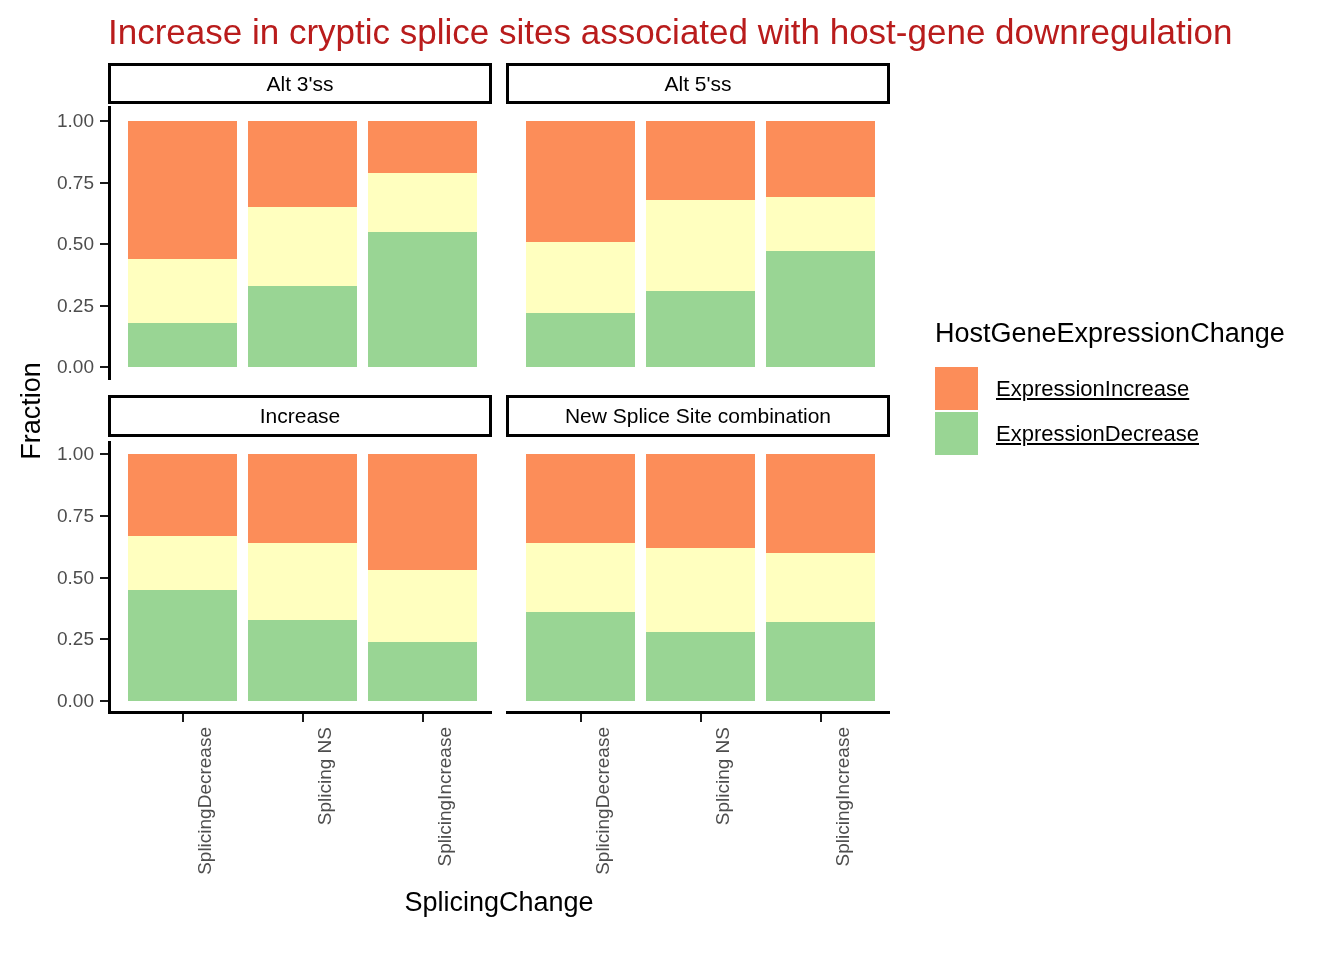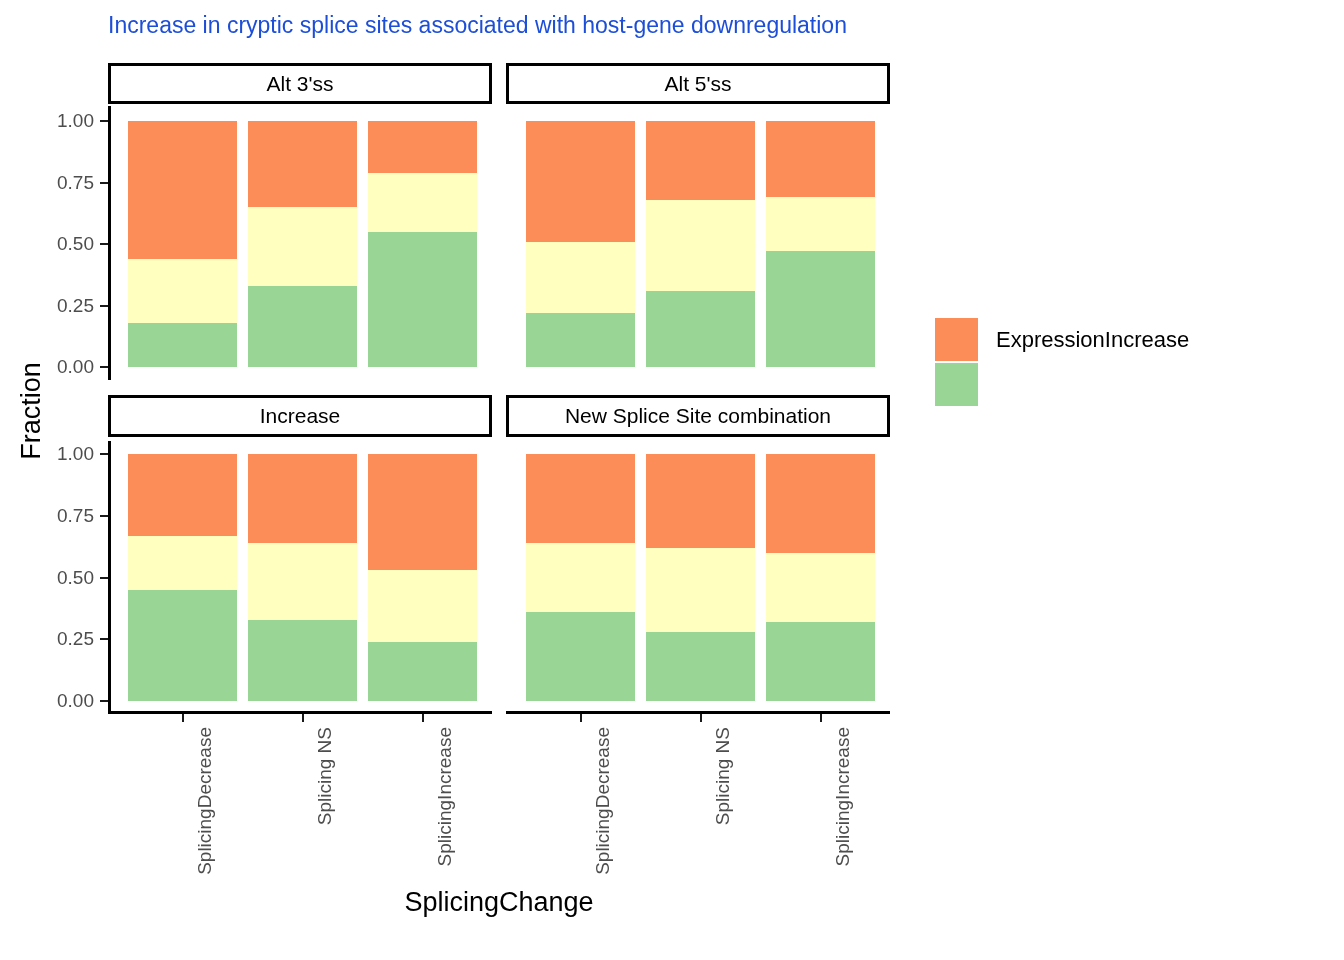--- a/index.html
+++ b/index.html
@@ -8,22 +8,22 @@
     width: 1344px;
     height: 960px;
     background: #ffffff;
     font-family: "Liberation Sans", sans-serif;
     overflow: hidden;
   }
   .chart-title {
     position: absolute;
     left: 108px;
     top: 12px;
-    font-size: 23px;
-    color: #1d4ed8;
+    font-size: 35px;
+    color: #b91c1c;
     white-space: nowrap;
   }
   .axis-title {
     position: absolute;
     font-size: 27px;
     color: #000000;
     white-space: nowrap;
   }
   .x-axis-title {
     left: 108px;
@@ -92,20 +92,21 @@
   .legend-key {
     width: 43px;
     height: 43px;
     margin-right: 18px;
     flex: 0 0 auto;
   }
   .legend-item-label {
     font-size: 22px;
     color: #000000;
     white-space: nowrap;
+    text-decoration: underline;
   }
 </style>
 </head>
 <body>
 
 <div class="page">
   <div class="chart-title">Increase in cryptic splice sites associated with host-gene downregulation</div>
   <div class="axis-title y-axis-title">Fraction</div>
   <div class="axis-title x-axis-title">SplicingChange</div>
   <div id="plot">
@@ -220,23 +221,25 @@
       <div class="tick-label x-tick-label" style="left: 233.5px; top: 727px;">SplicingIncrease</div>
       <div class="axis-line" style="left: 506px; top: 711px; width: 384px; height: 3px;"></div>
       <div class="tick" style="left: 579.5px; top: 714px; width: 2px; height: 8px;"></div>
       <div class="tick-label x-tick-label" style="left: 391.5px; top: 727px;">SplicingDecrease</div>
       <div class="tick" style="left: 699.5px; top: 714px; width: 2px; height: 8px;"></div>
       <div class="tick-label x-tick-label" style="left: 511.5px; top: 727px;">Splicing NS</div>
       <div class="tick" style="left: 819.5px; top: 714px; width: 2px; height: 8px;"></div>
       <div class="tick-label x-tick-label" style="left: 631.5px; top: 727px;">SplicingIncrease</div>
     </div>
   <div class="legend">
+    <div class="legend-title">HostGeneExpressionChange</div>
     <div id="legend-items">
         <div class="legend-item">
           <div class="legend-key" style="background: rgb(252, 141, 89);"></div>
           <div class="legend-item-label">ExpressionIncrease</div>
         </div>
         <div class="legend-item">
           <div class="legend-key" style="background: rgb(153, 213, 148);"></div>
+          <div class="legend-item-label">ExpressionDecrease</div>
         </div>
       </div>
   </div>
 </div>
 
 </body></html>

